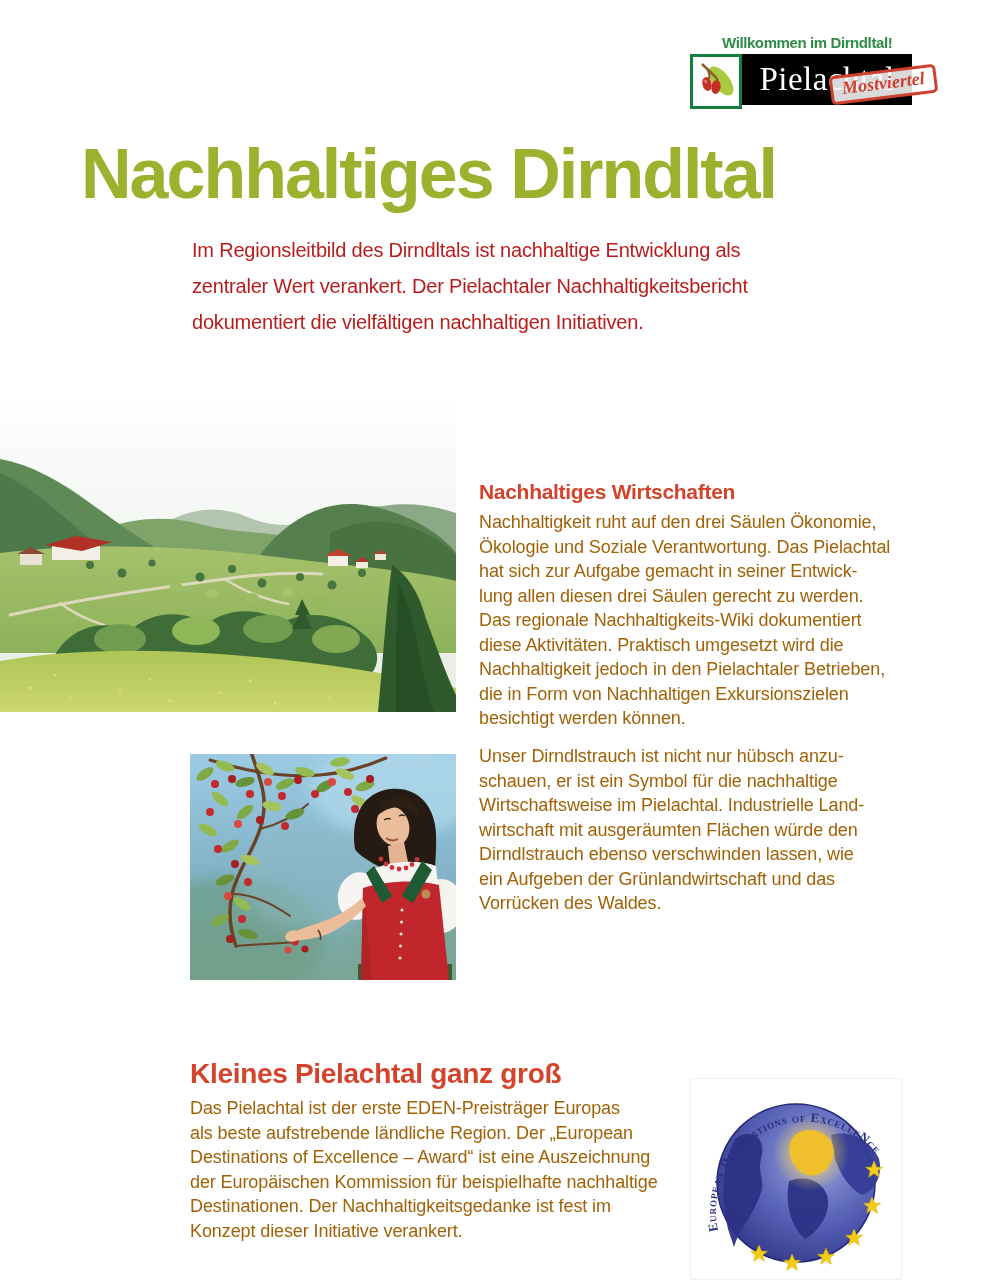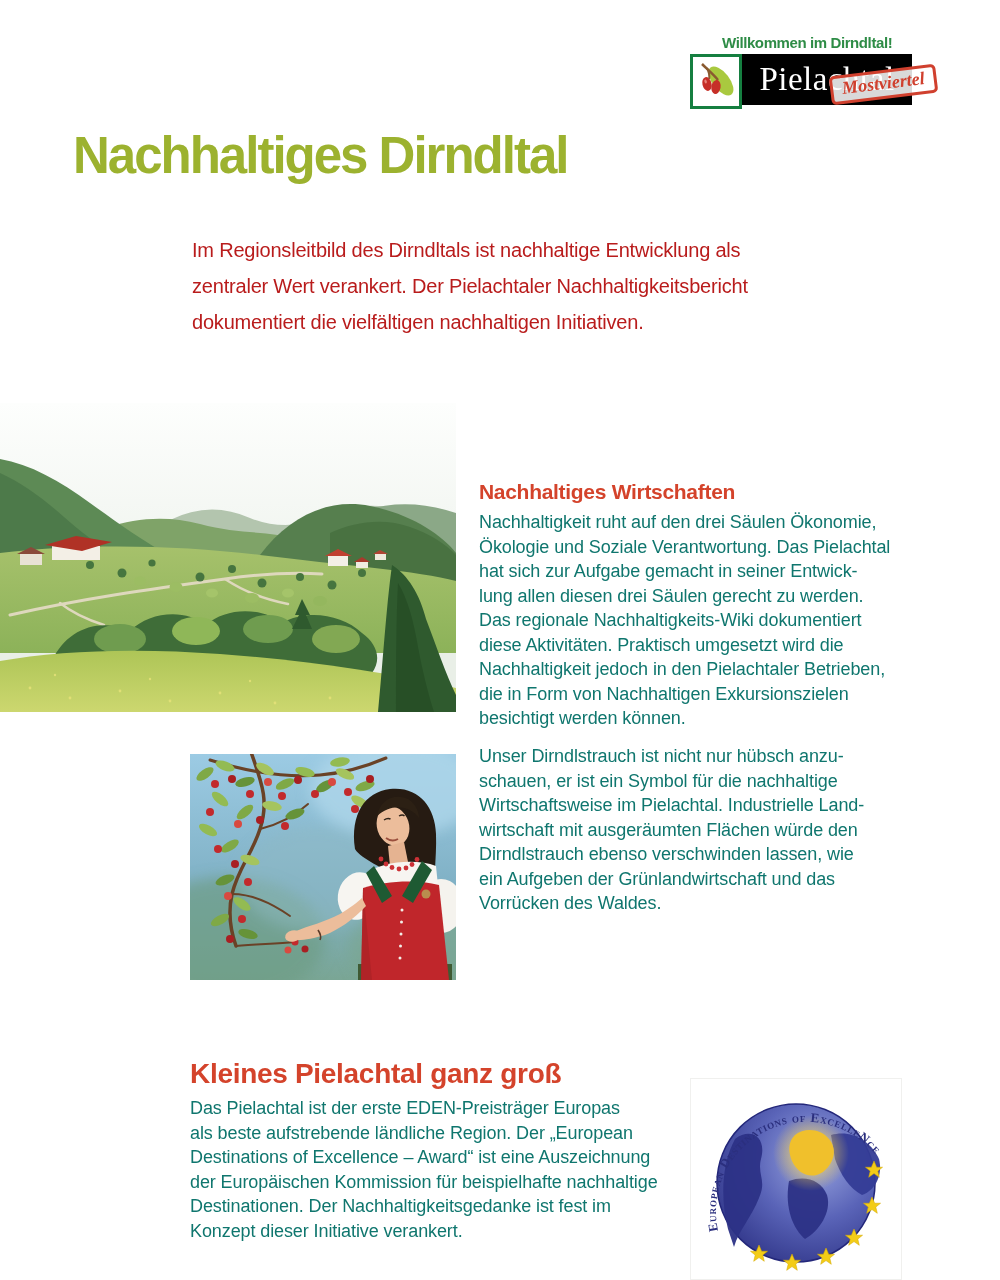--- a/index.html
+++ b/index.html
@@ -13,39 +13,39 @@
   .logo-mark{width:46px;height:49px;border:3px solid #157f40;background:#fff;flex:0 0 auto;}
   .logo-mark svg{display:block;}
   .brand-box{width:170px;height:51px;background:#000000;display:flex;align-items:center;justify-content:center;}
   .brand-box span{font-family:"Liberation Serif",serif;font-size:33px;color:#ffffff;letter-spacing:0.5px;}
   .stamp{position:absolute;left:140px;top:64px;transform:rotate(-7deg);
          border:3px solid #d0402e;border-radius:5px;padding:0 9px 2px 9px;
          color:#d0402e;font-family:"Liberation Serif",serif;font-style:italic;font-weight:bold;
          font-size:18px;background:rgba(255,255,255,.85);}
 
   
-  .title{position:absolute;left:73px;top:126px;margin:0;font-size:51px;font-weight:bold;
+  .title{position:absolute;left:73px;top:126px;margin:8px;font-size:70px;font-weight:bold;
          letter-spacing:-2px;color:#9cb22f;white-space:nowrap;}
   .intro{position:absolute;left:192px;top:232px;width:780px;margin:0;
          font-size:20px;line-height:36px;letter-spacing:-0.2px;color:#b91c1c;white-space:pre-line;}
 
   
   .photo-landscape{position:absolute;left:0;top:403px;width:456px;height:309px;}
   .photo-dirndl{position:absolute;left:190px;top:754px;width:266px;height:226px;}
   .photo-landscape svg,.photo-dirndl svg{display:block;}
 
   
   .section{position:absolute;}
   .sec-1{left:479px;top:449px;width:470px;margin-top:31px;}
   .sec-2{left:479px;top:744px;width:470px;}
   .sec-3{left:190px;top:1058px;width:520px;}
   .section h3{margin:0 0 6px 0;font-size:21px;font-weight:bold;letter-spacing:-0.3px;color:#d4432b;}
   .sec-3 h3{font-size:28px;}
   .section p{margin:0;font-size:18px;line-height:24.5px;letter-spacing:-0.1px;
-             color:#0f766e;white-space:pre-line;}
+             color:#a16207;white-space:pre-line;}
 
   
   .eden{position:absolute;left:690px;top:1078px;width:212px;height:202px;
         border:1px solid #f0f0ee;box-sizing:border-box;background:#fff;}
   .eden svg{display:block;}
 </style>
 </head>
 <body>
 
 <div class="page">

